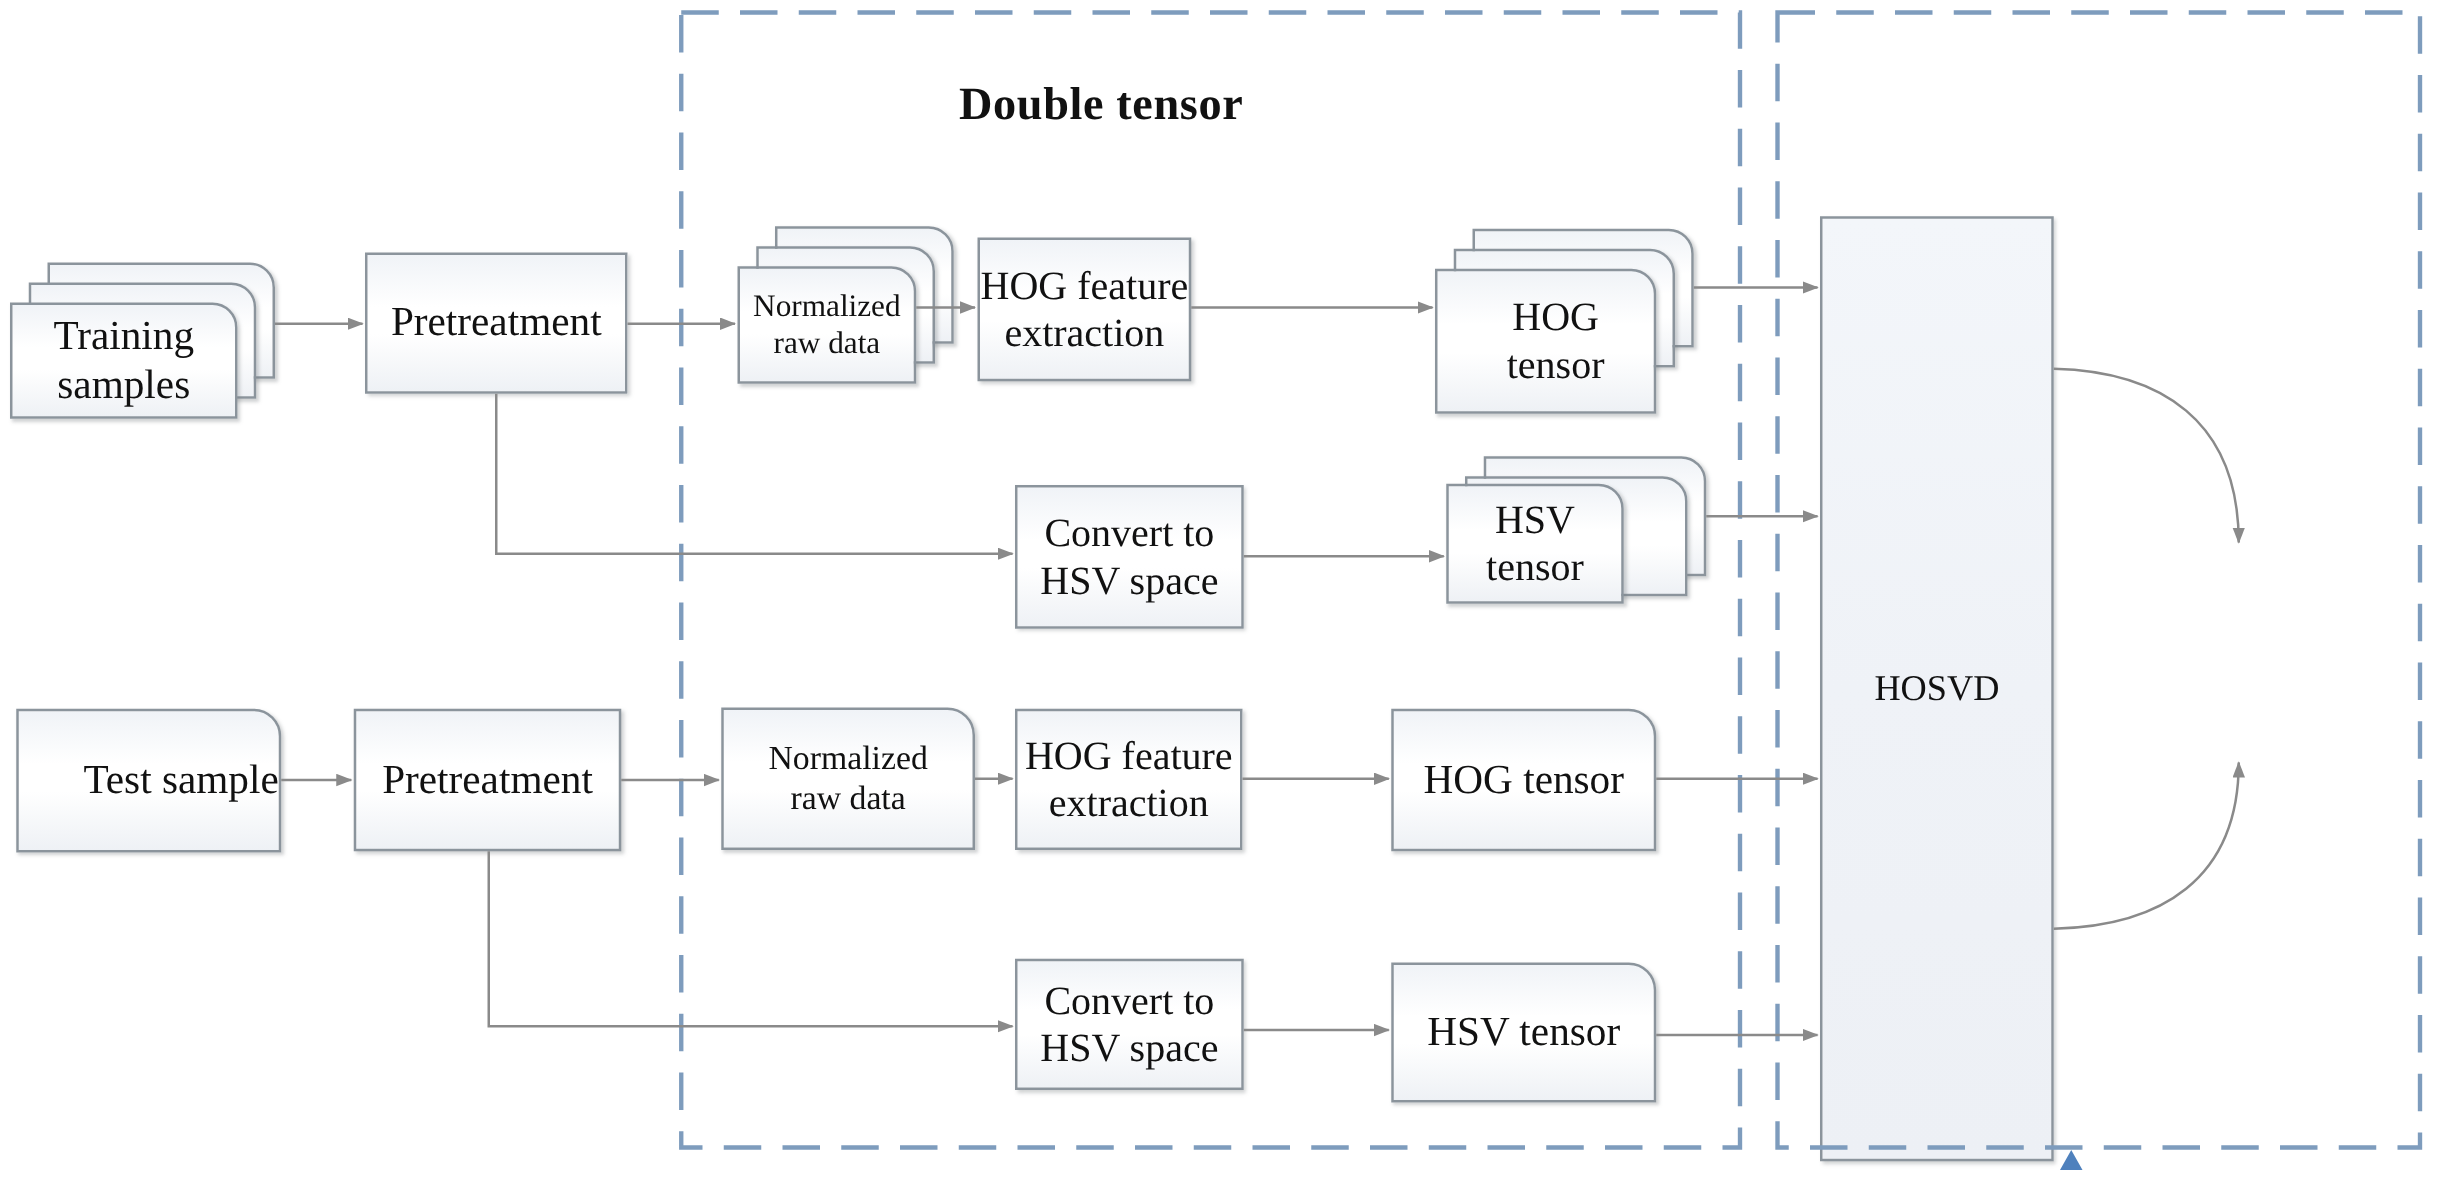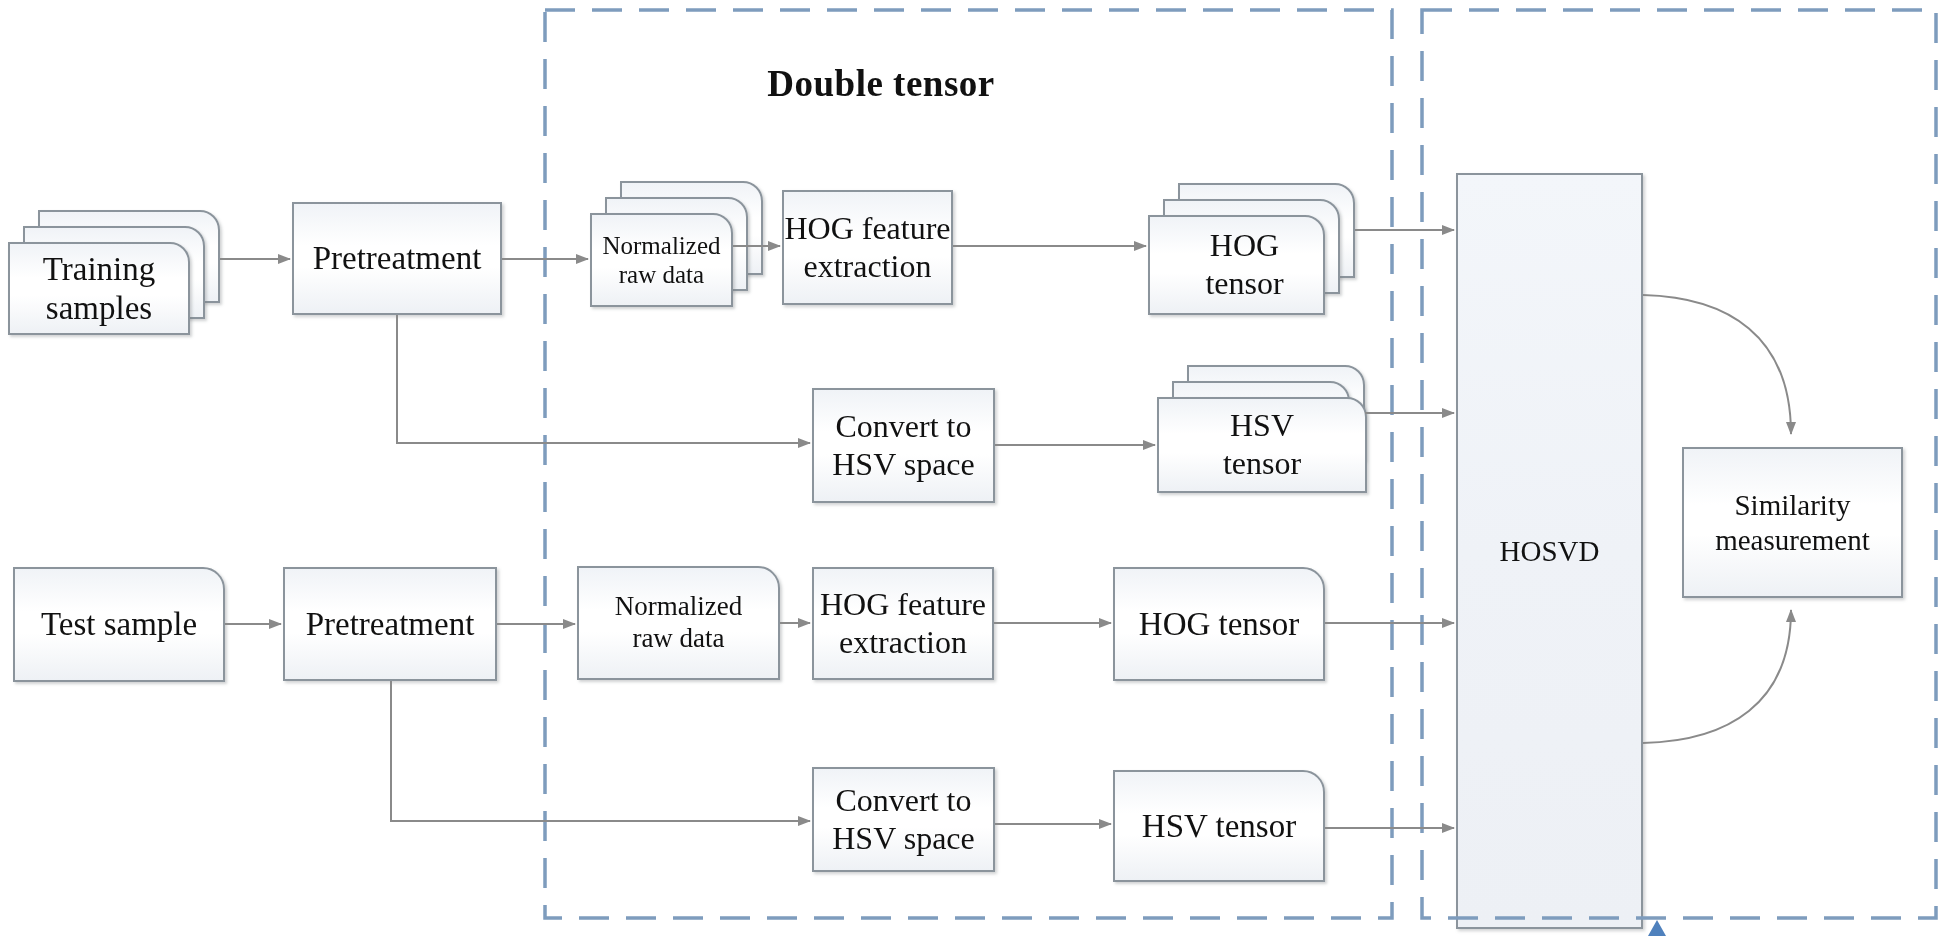--- a/index.html
+++ b/index.html
@@ -62,38 +62,38 @@
 raw data</span>
   </div>
 
   <div class="node" style="left:782px;top:190px;width:171px;height:115px;">
     <span class="lbl fs28">HOG feature
 extraction</span>
   </div>
 
   <div class="node stack" style="left:1178px;top:183px;width:177px;height:95px;"></div>
   <div class="node stack" style="left:1163px;top:199px;width:177px;height:95px;"></div>
-  <div class="node stack" style="left:1148px;top:215px;width:177px;height:100px;padding-left:16px;">
+  <div class="node stack" style="left:1148px;top:215px;width:177px;height:116px;padding-left:16px;">
     <span class="lbl fs28">HOG
 tensor</span>
   </div>
 
   <div class="node" style="left:812px;top:388px;width:183px;height:115px;">
     <span class="lbl fs28">Convert to
 HSV space</span>
   </div>
 
   <div class="node stack" style="left:1187px;top:365px;width:178px;height:96px;"></div>
   <div class="node stack" style="left:1172px;top:381px;width:178px;height:96px;"></div>
-  <div class="node stack" style="left:1157px;top:397px;width:210px;height:96px;">
+  <div class="node stack" style="left:1157px;top:387px;width:142px;height:96px;">
     <span class="lbl fs28">HSV
 tensor</span>
   </div>
 
-  <div class="node rtr" style="left:13px;top:567px;width:212px;height:115px;">
+  <div class="node rtr" style="left:13px;top:567px;width:212px;height:115px;justify-content:flex-end;">
     <span class="lbl fs30">Test sample</span>
   </div>
 
   <div class="node" style="left:283px;top:567px;width:214px;height:114px;">
     <span class="lbl fs30">Pretreatment</span>
   </div>
 
   <div class="node rtr" style="left:577px;top:566px;width:203px;height:114px;">
     <span class="lbl fs27">Normalized
 raw data</span>
@@ -114,24 +114,20 @@
   </div>
 
   <div class="node rtr" style="left:1113px;top:770px;width:212px;height:112px;">
     <span class="lbl fs30">HSV tensor</span>
   </div>
 
   <div class="node tall" style="left:1456px;top:173px;width:187px;height:756px;">
     <span class="lbl fs29">HOSVD</span>
   </div>
 
-  <div class="node" style="left:1682px;top:447px;width:221px;height:151px;">
-    <span class="lbl fs29">Similarity
-measurement</span>
-  </div>
 
   <svg id="wires" viewBox="0 0 1950 942" xmlns="http://www.w3.org/2000/svg">
     <defs>
       <marker id="ah" markerWidth="13" markerHeight="11" refX="12" refY="5" orient="auto" markerUnits="userSpaceOnUse">
         <path class="head" d="M0,0 L13,5 L0,10 Z"></path>
       </marker>
     </defs>
 
     <rect class="dash" x="545" y="10" width="847" height="908"></rect>
     <rect class="dash" x="1422" y="10" width="514" height="908"></rect>

